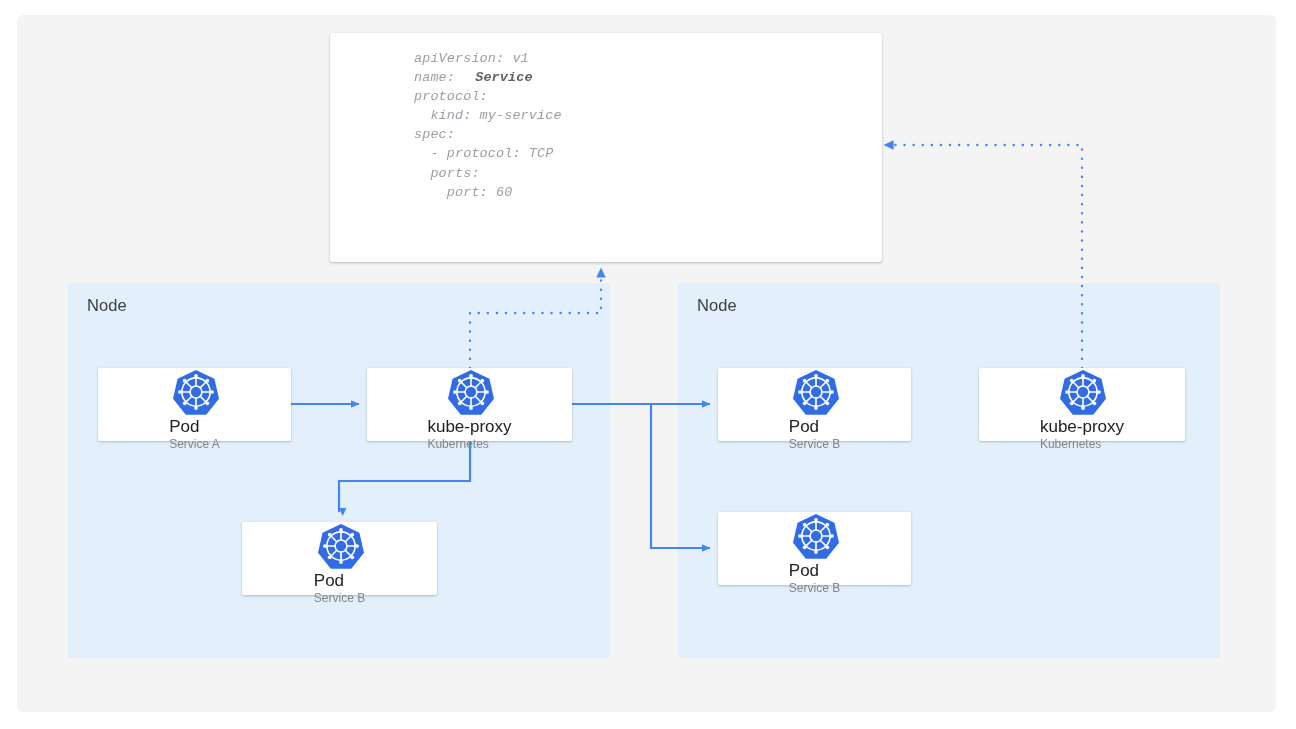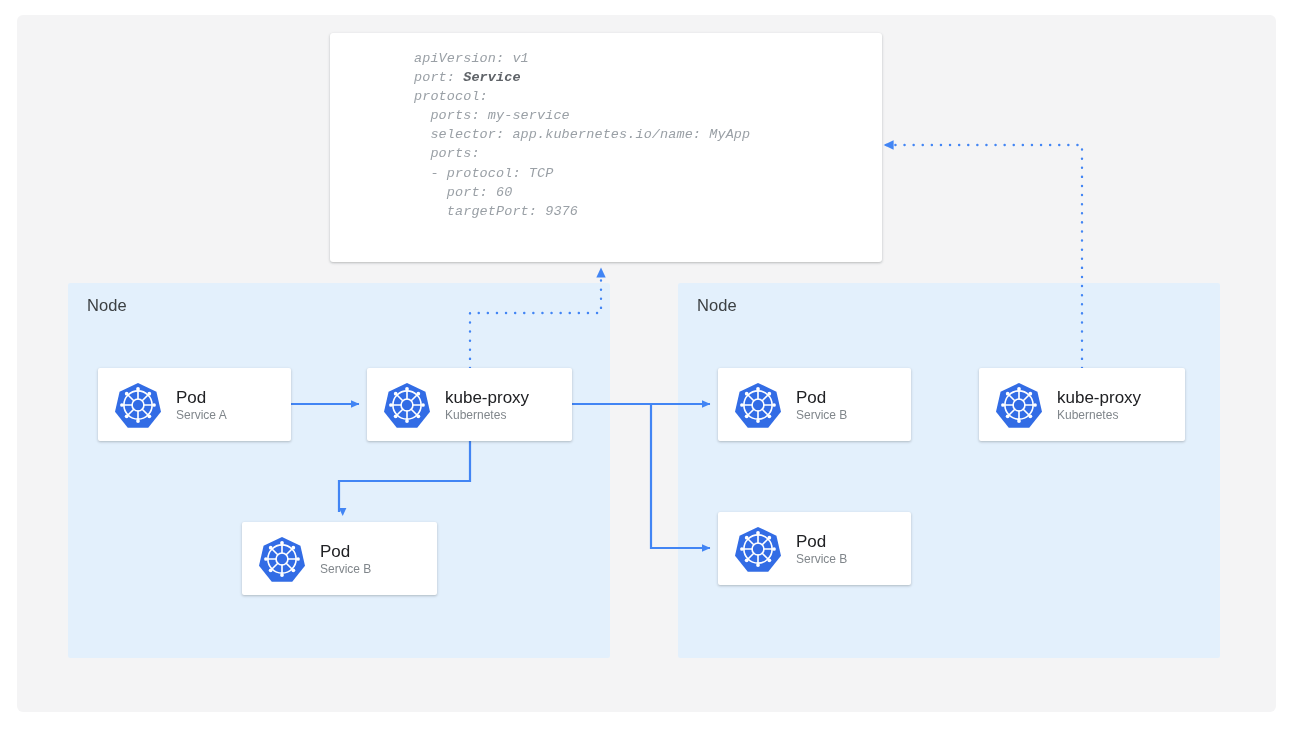--- a/index.html
+++ b/index.html
@@ -54,20 +54,21 @@
     font-style: italic;
     font-size: 13.5px;
     line-height: 19.1px;
     color: #9aa0a6;
     white-space: pre;
     letter-spacing: 0.1px;
   }
   .yaml-line .kv-bold {
     font-weight: bold;
     color: #5f6368;
+    margin-left: 12px;
   }
   .yaml-line.bold-line {
     font-weight: bold;
     color: #3c4043;
   }
 
   
   .node-box {
     position: absolute;
     background: #e3f0fc;
@@ -89,20 +90,21 @@
   
   .card {
     position: absolute;
     background: #ffffff;
     border-radius: 2px;
     box-shadow: 0 1px 3px rgba(60,64,67,0.22), 0 1px 2px rgba(60,64,67,0.10);
     display: flex;
     align-items: center;
     box-sizing: border-box;
     z-index: 5;
+    flex-direction: column;
   }
   .card .logo {
     flex: 0 0 auto;
     width: 48px;
     height: 48px;
     margin-left: 16px;
     margin-right: 14px;
     display: block;
   }
   .card .card-text {
@@ -173,28 +175,27 @@
     <path d="M651,404 L651,548 L710,548" fill="none" stroke="#4285f4" stroke-width="2.2" stroke-linejoin="miter" marker-end="url(#ah-right)"></path>
 
     <path d="M470,368 L470,313 L601,313 L601,268" fill="none" stroke="#4285f4" stroke-width="2.4" stroke-linecap="round" stroke-dasharray="0.1 9" stroke-linejoin="miter" marker-end="url(#ah-dot-up)"></path>
 
     <path d="M1082,368 L1082,145 L884,145" fill="none" stroke="#4285f4" stroke-width="2.4" stroke-linecap="round" stroke-dasharray="0.1 9" stroke-linejoin="miter" marker-end="url(#ah-dot-left)"></path>
   </svg>
 
   <div class="yaml-card">
     <div class="yaml-inner">
       <div class="yaml-line">apiVersion: v1</div>
-      <div class="yaml-line"><span>port: </span><span class="kv-bold">Service</span></div>
+      <div class="yaml-line"><span>name: </span><span class="kv-bold">Service</span></div>
       <div class="yaml-line">protocol:</div>
-      <div class="yaml-line">  ports: my-service</div>
-      <div class="yaml-line">  selector: app.kubernetes.io/name: MyApp</div>
+      <div class="yaml-line">  kind: my-service</div>
+      <div class="yaml-line">spec:</div>
+      <div class="yaml-line">  - protocol: TCP</div>
       <div class="yaml-line">  ports:</div>
-      <div class="yaml-line">  - protocol: TCP</div>
       <div class="yaml-line">    port: 60</div>
-      <div class="yaml-line">    targetPort: 9376</div>
     </div>
   </div>
 
   <div class="node-box" id="node-left">
     <div class="node-label">Node</div>
   </div>
 
   <div class="node-box" id="node-right">
     <div class="node-label">Node</div>
   </div>

